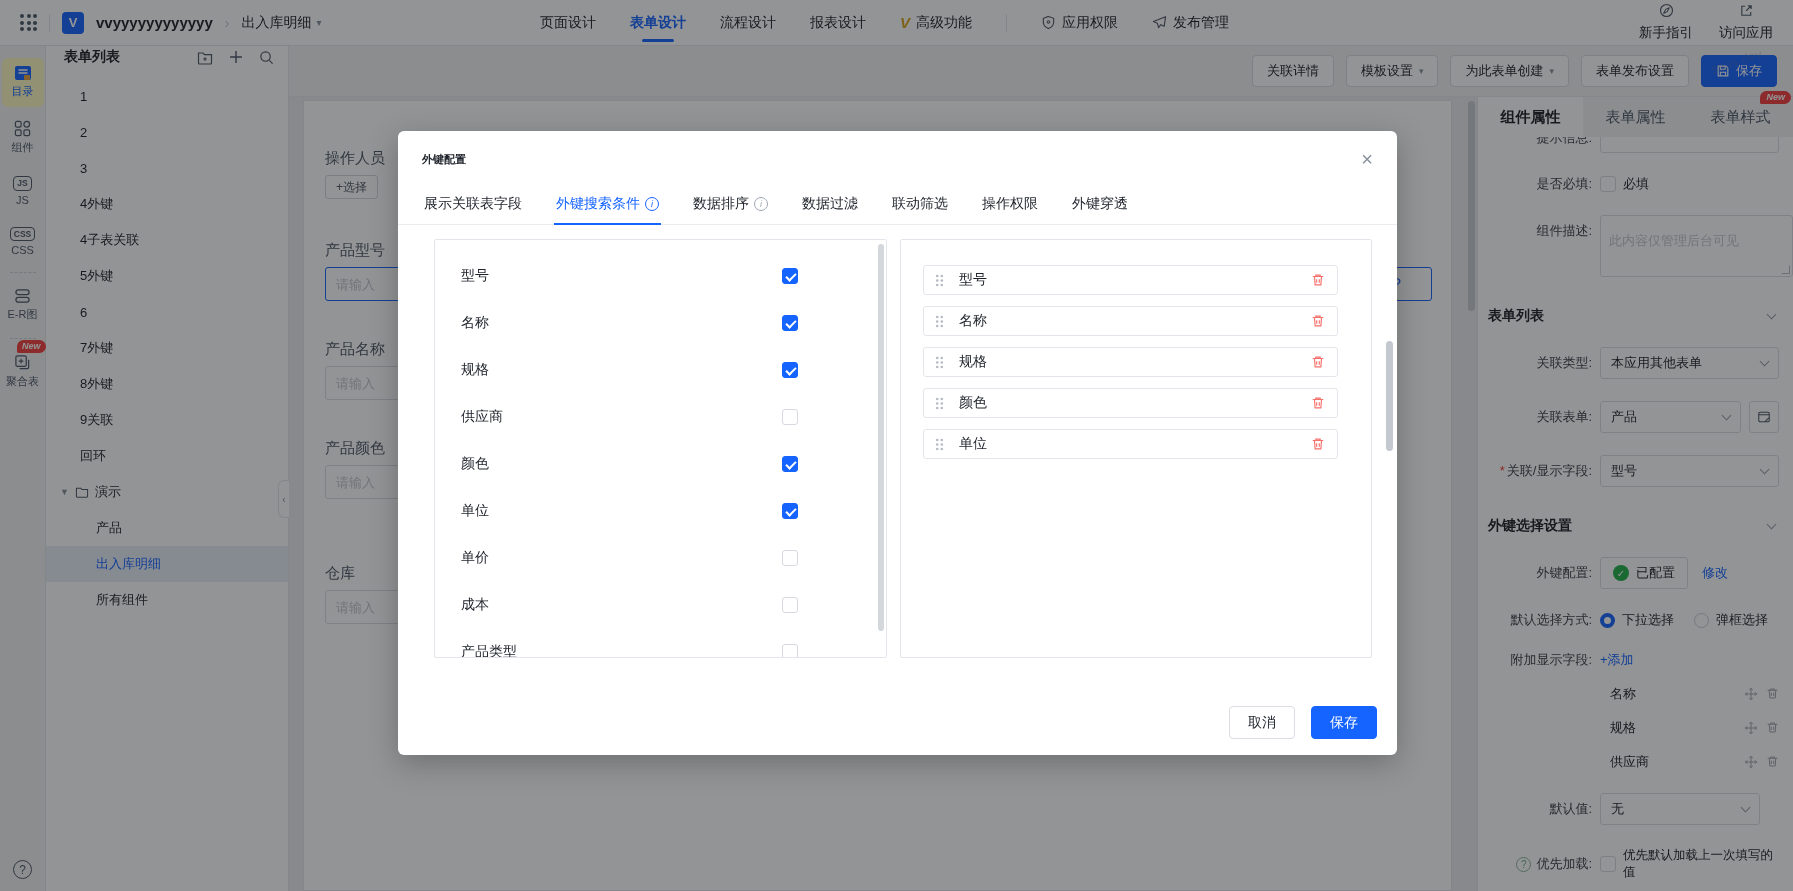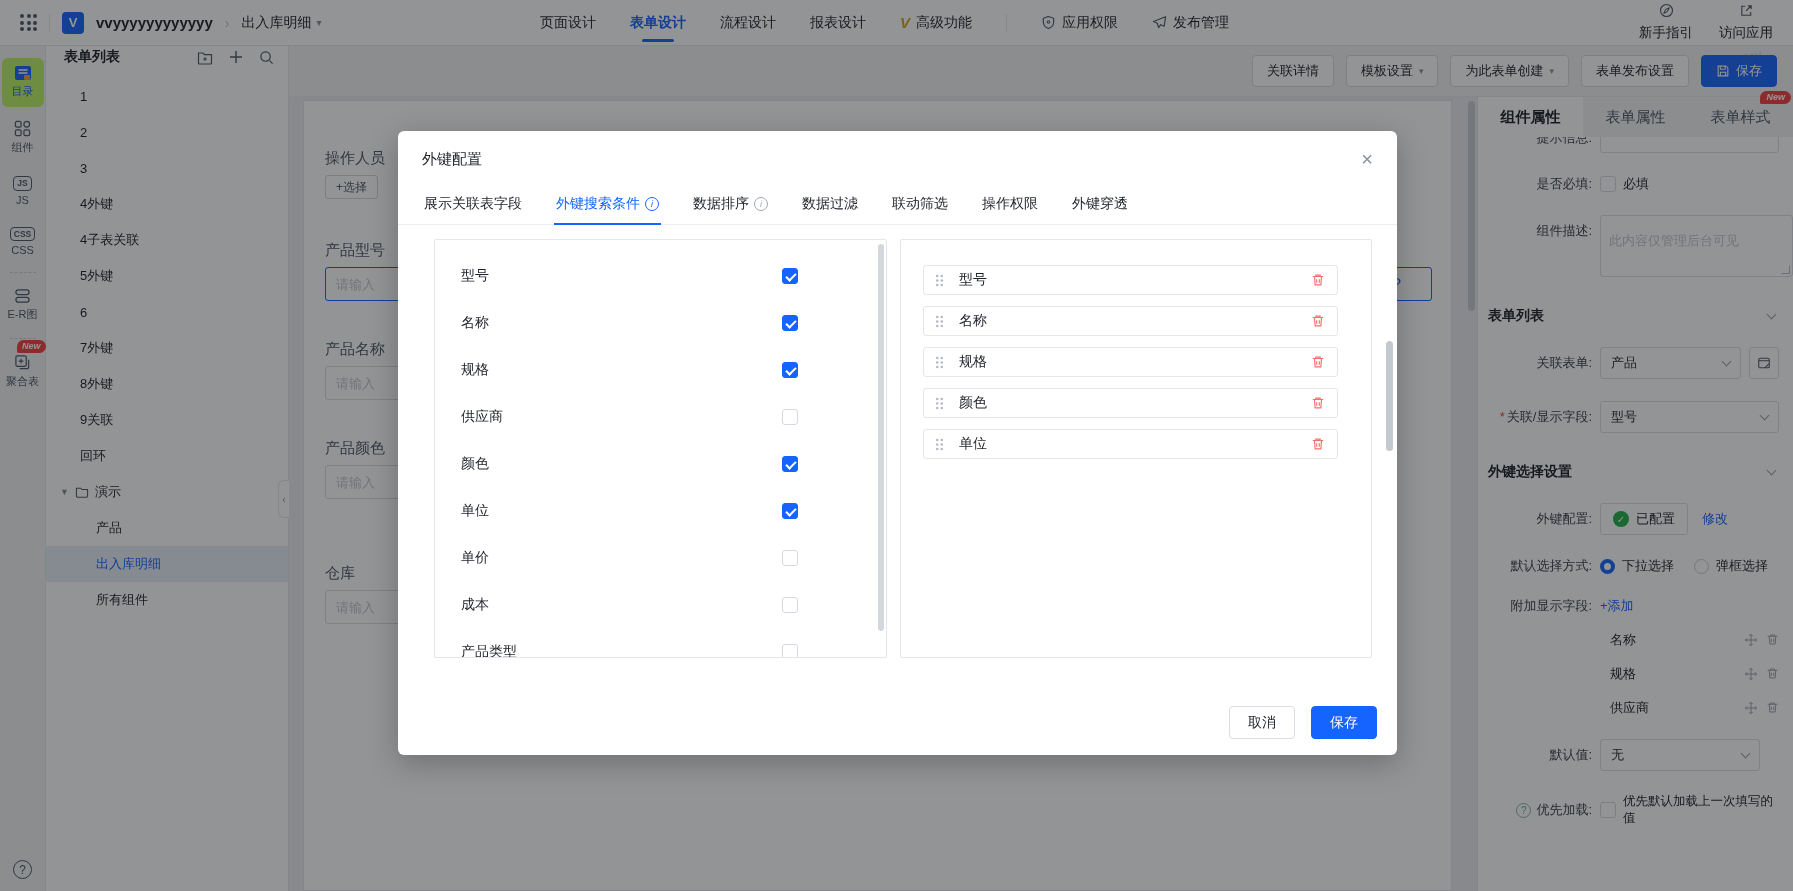--- a/index.html
+++ b/index.html
@@ -25,21 +25,21 @@
   .nav-feature { display:flex; align-items:center; gap:6px; cursor:pointer; }
   .gold-v { color:#d8a31a; font-weight:bold; font-style:italic; font-size:15px; }
   .nav-right { margin-left:auto; display:flex; align-items:center; gap:26px; }
   .nav-link { display:flex; align-items:center; gap:6px; cursor:pointer; font-size:13.5px;flex-direction:column; }
   .icon-svg { display:inline-flex; color:#4e5969; }
 
   
   .rail { position:absolute; left:0; top:46px; bottom:0; width:46px; background:#f1f2f5; border-right:1px solid #e5e6eb; display:flex; flex-direction:column; align-items:center; padding-top:12px; z-index:4; }
   .rail-item { width:42px; padding:7px 0 8px; display:flex; flex-direction:column; align-items:center; gap:3px; margin-bottom:6px; cursor:pointer; border-radius:6px; position:relative; color:#4e5969; }
   .rail-item .rlabel { font-size:11px; }
-  .rail-item.active { background:#bef264; color:#1664ff;align-items:center; }
+  .rail-item.active { background:#fef9c3; color:#1664ff;align-items:center; }
   .rail-item.active .rlabel { color:#1664ff; }
   .rail-dash { width:26px; border-top:1px dashed #cdd0d6; margin:2px 0 8px; }
   .rail-badge { position:absolute; top:-7px; right:-2px; background:#f53f3f; color:#fff; font-size:9px; font-style:italic; font-weight:bold; padding:1px 5px 2px; border-radius:7px 7px 7px 2px; }
   .mini-tag { border:1.4px solid currentColor; border-radius:4px; font-size:8.5px; font-weight:bold; padding:2px 3px; line-height:1; }
   .rail-help { margin-top:auto; margin-bottom:12px; width:19px; height:19px; border:1.5px solid #4e5969; color:#4e5969; border-radius:50%; font-size:12px; display:flex; align-items:center; justify-content:center; cursor:pointer; }
 
   .formlist { position:absolute; left:46px; top:32px; bottom:0; width:243px; background:#fff; border-right:1px solid #e5e6eb; z-index:4; }
   .fl-head { display:flex; align-items:center; padding:16px 14px 12px 18px; }
   .fl-title { font-weight:bold; font-size:14px; }
   .fl-icons { margin-left:auto; display:flex; gap:16px; color:#4e5969; }
@@ -105,21 +105,21 @@
   .extra-icons span { cursor:pointer; display:inline-flex; }
   .icon-btn { width:30px; height:32px; border:1px solid #dadde3; border-radius:3px; margin-left:8px; display:flex; align-items:center; justify-content:center; color:#4e5969; cursor:pointer; background:#fff; }
   .req-star { color:#f53f3f; margin-right:2px; }
   .resize-corner { position:relative; }
   .resize-corner::after { content:""; position:absolute; right:3px; bottom:3px; width:8px; height:8px; border-right:1.5px solid #b9bec7; border-bottom:1.5px solid #b9bec7; clip-path:polygon(100% 0,100% 100%,0 100%); transform:none; }
 
   
   .overlay { position:absolute; inset:0; background:rgba(15,17,20,0.45); z-index:40; }
   .modal { position:absolute; left:398px; top:131px; width:999px; height:624px; background:#fff; border-radius:6px; box-shadow:0 8px 30px rgba(0,0,0,0.25); z-index:50; display:flex; flex-direction:column; }
   .modal-head { display:flex; align-items:center; padding:18px 24px 14px; }
-  .modal-title { font-size:15px; font-weight:400; }
+  .modal-title { font-size:11px; font-weight:700; }
   .modal-close { margin-left:auto; color:#86909c; font-size:20px; line-height:1; cursor:pointer; }
   .modal-tabs { display:flex; gap:30px; padding:4px 24px 0; border-bottom:1px solid #ececf0; }
   .mtab { display:flex; align-items:center; gap:5px; padding:8px 2px 11px; font-size:14px; color:#1d2129; cursor:pointer; position:relative; }
   .mtab.active { color:#1664ff; }
   .mtab.active::after { content:""; position:absolute; left:0; right:0; bottom:-1px; height:2px; background:#1664ff; }
   .info-ic { width:14px; height:14px; border:1.1px solid currentColor; border-radius:50%; font-size:9px; font-style:italic; display:inline-flex; align-items:center; justify-content:center; }
   .mtab .info-gray { color:#a1a7b3; }
   .modal-body { flex:1; padding:14px 25px 0 36px; position:relative; }
   .mcols-head { display:flex; align-items:center; height:34px; }
   .mcol-title { font-size:14px; color:#1d2129; }
@@ -405,20 +405,27 @@
             <span class="resize-corner" style="flex:1; display:flex;">
               <textarea class="ptextarea" placeholder="此内容仅管理后台可见" style=""></textarea>
             </span>
           </div>
 
           <div class="psection">
             <span>表单列表</span>
             <span class="chev"></span>
           </div>
           <div class="prow">
+            <span class="plabel">关联类型:</span>
+            <span class="pselect">
+                <span>本应用其他表单</span>
+                <span class="chev"></span>
+              </span>
+          </div>
+          <div class="prow">
             <span class="plabel">关联表单:</span>
             <span class="pselect">
                 <span>产品</span>
                 <span class="chev"></span>
               </span>
             <span class="icon-btn">
                 <svg width="14" height="14" viewBox="0 0 16 16">
                   <rect x="2" y="2.5" width="12" height="11" rx="1.5" fill="none" stroke="currentColor" stroke-width="1.2"></rect>
                   <path d="M2 5.5h12M9 13.5l4.5-4.5" stroke="currentColor" stroke-width="1.2"></path>
                 </svg>

